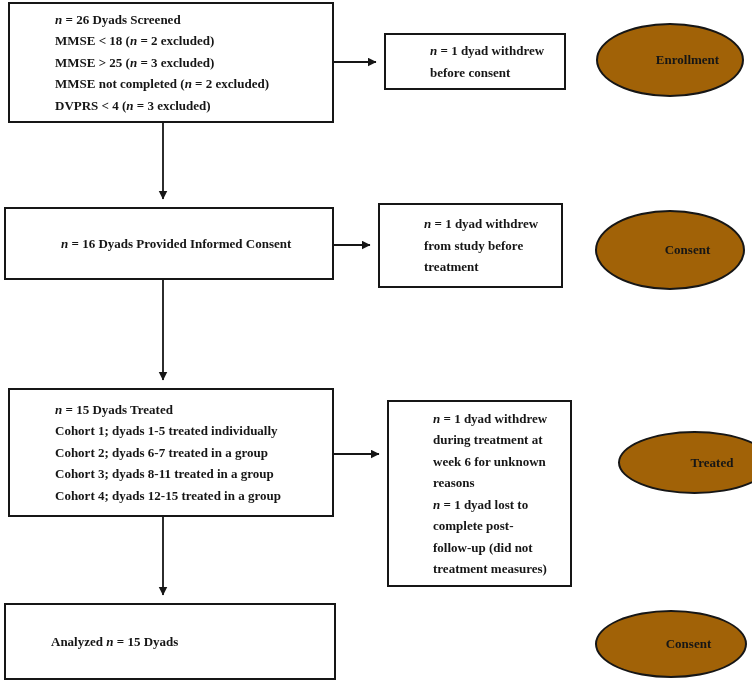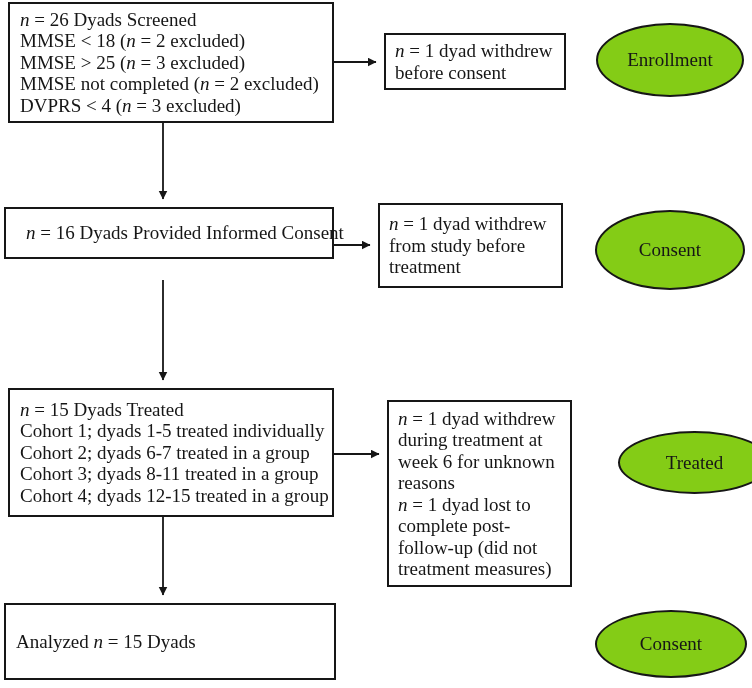--- a/index.html
+++ b/index.html
@@ -31,42 +31,43 @@
     border: 2px solid #161616;
     background: #ffffff;
     display: flex;
     flex-direction: column;
     justify-content: center;
     z-index: 2;
   }
   .main-box { padding: 2px 10px; }
   .side-box { padding: 2px 9px; }
   .line {
-    font-size: 19px;
+    font-size: 13px;
     line-height: 21.5px;
-    font-weight: normal;
+    font-weight: bold;
     white-space: nowrap;
+    margin-left: 35px;
   }
   .ellipse {
     position: absolute;
     box-sizing: border-box;
     border: 2px solid #161616;
     border-radius: 50%;
-    background: #84cc16;
+    background: #a16207;
     display: flex;
     align-items: center;
     justify-content: center;
     z-index: 2;
   }
   .ellipse .line { white-space: nowrap; }
   i { font-style: italic; }
 
   
   #box-screened { left: 8px;   top: 2px;   width: 326px; height: 121px; }
-  #box-consent  { left: 4px;   top: 207px; width: 330px; height: 52px; padding-left: 20px;  }
+  #box-consent  { left: 4px;   top: 207px; width: 330px; height: 73px; padding-left: 20px;  }
   #box-treated  { left: 8px;   top: 388px; width: 326px; height: 129px; }
   #box-analyzed { left: 4px;   top: 603px; width: 332px; height: 77px;  }
   #side-enrollment { left: 384px; top: 33px;  width: 182px; height: 57px;  }
   #side-consent    { left: 378px; top: 203px; width: 185px; height: 85px;  }
   #side-treated    { left: 387px; top: 400px; width: 185px; height: 187px; }
   #ellipse-enrollment { left: 596px; top: 23px;  width: 148px; height: 74px; }
   #ellipse-consent    { left: 595px; top: 210px; width: 150px; height: 80px; }
   #ellipse-treated    { left: 618px; top: 431px; width: 153px; height: 63px; }
   #ellipse-analysis   { left: 595px; top: 610px; width: 152px; height: 68px; }
 </style>

